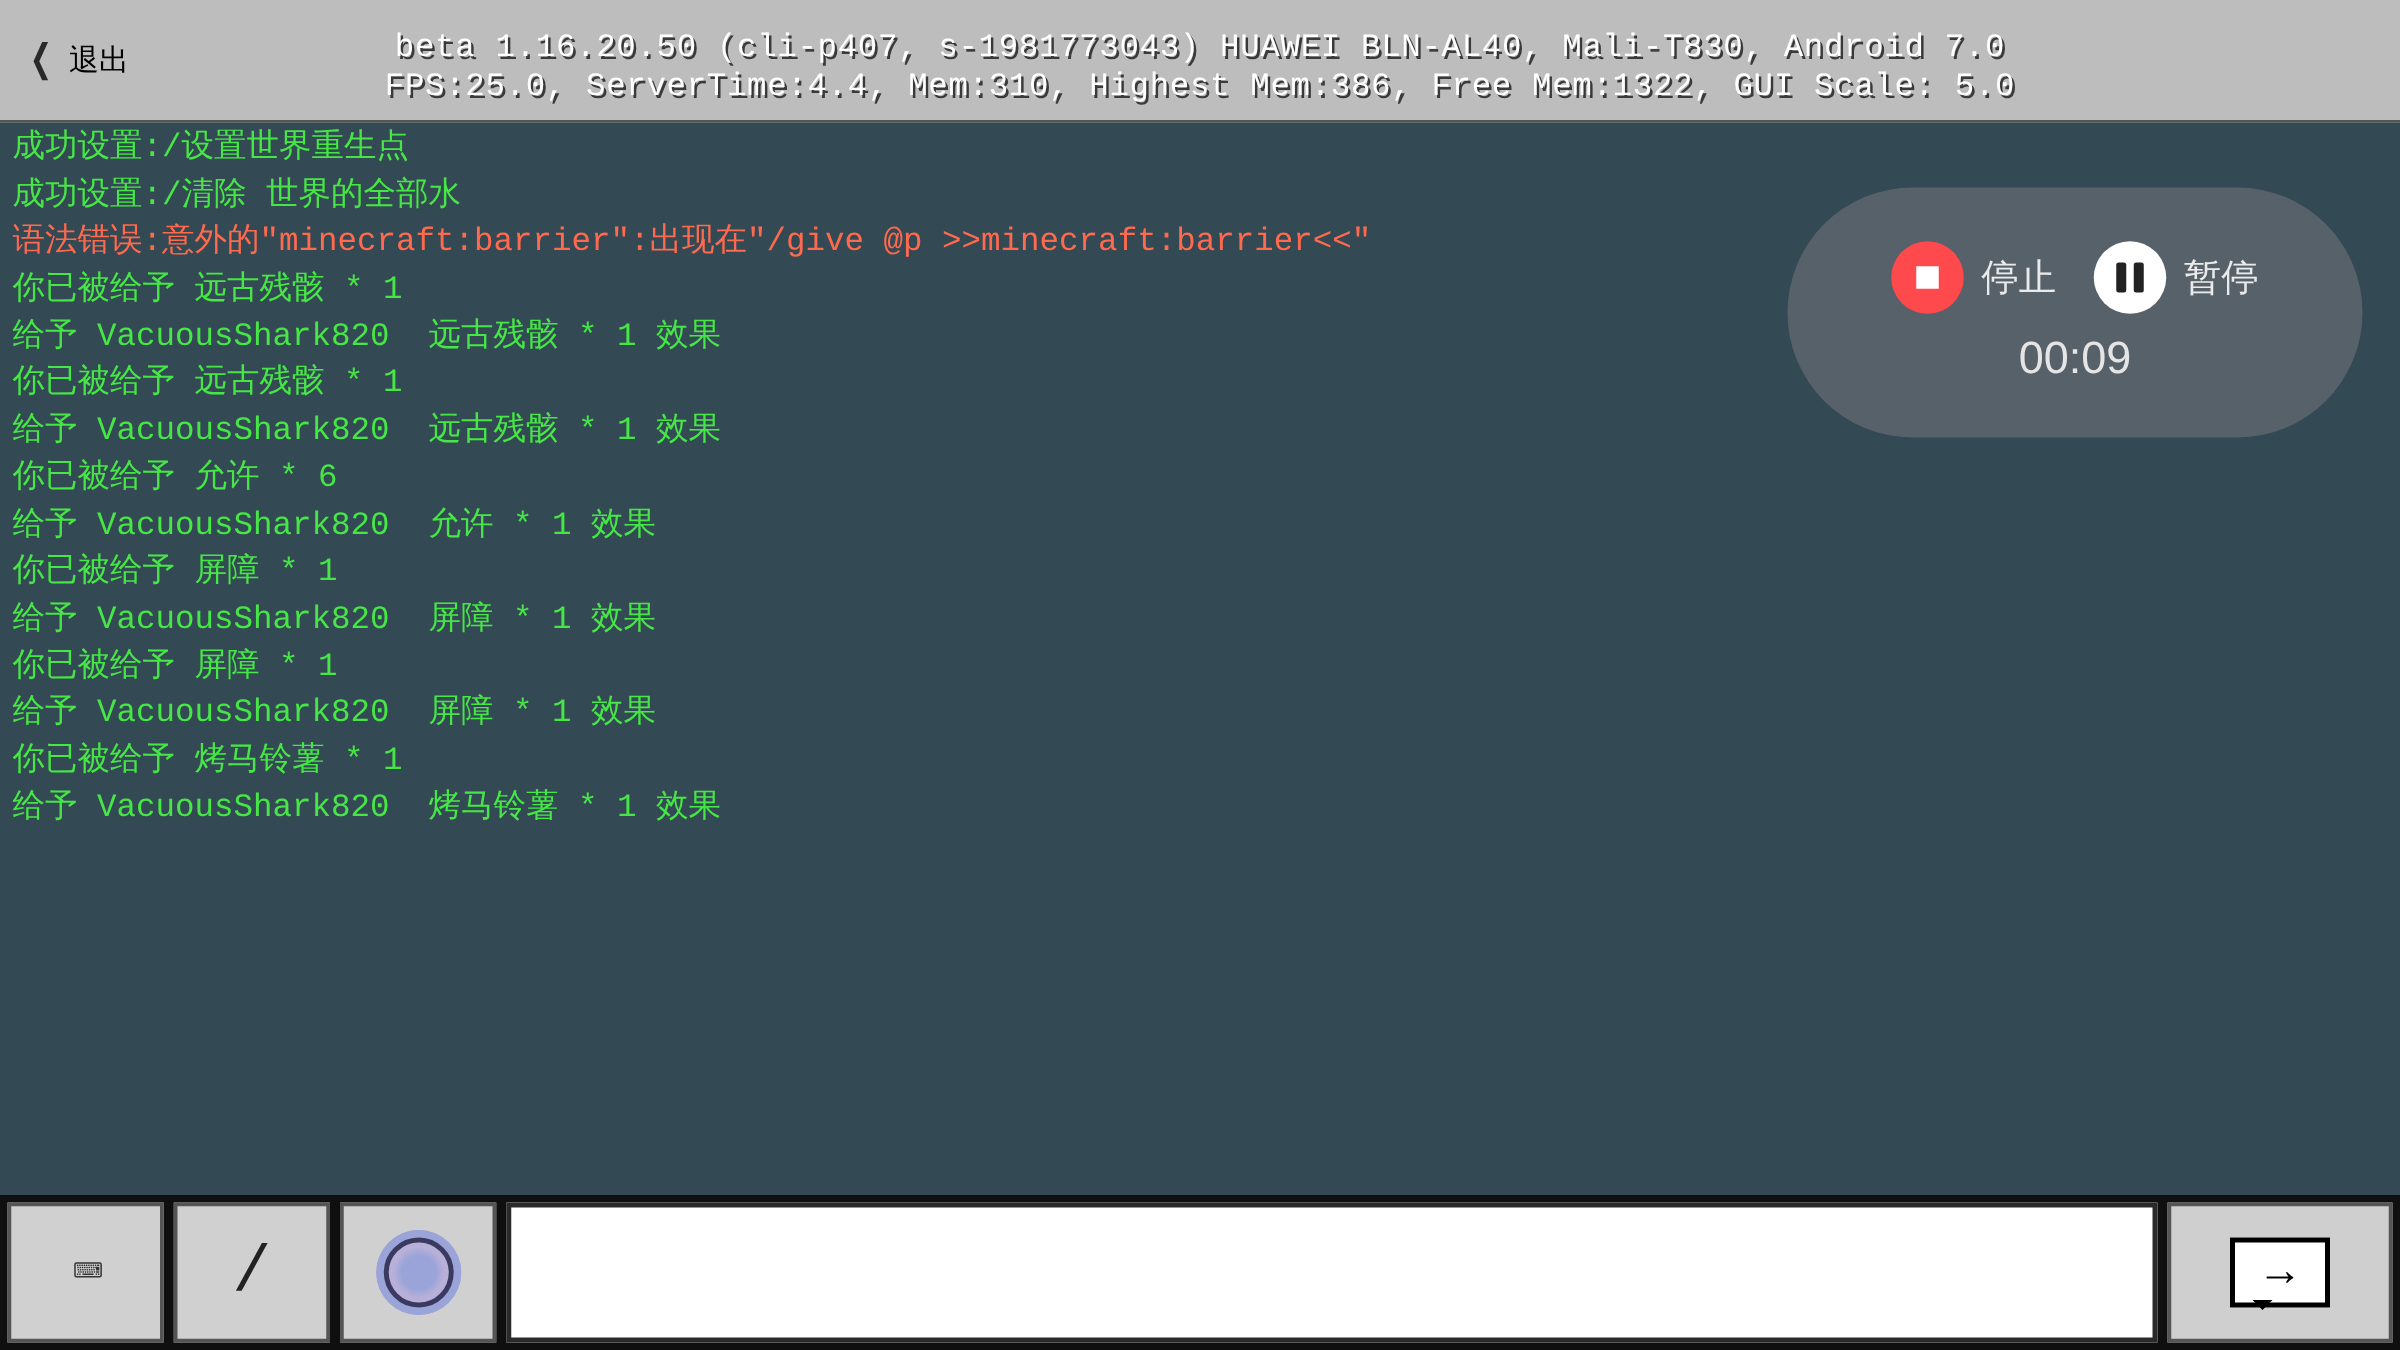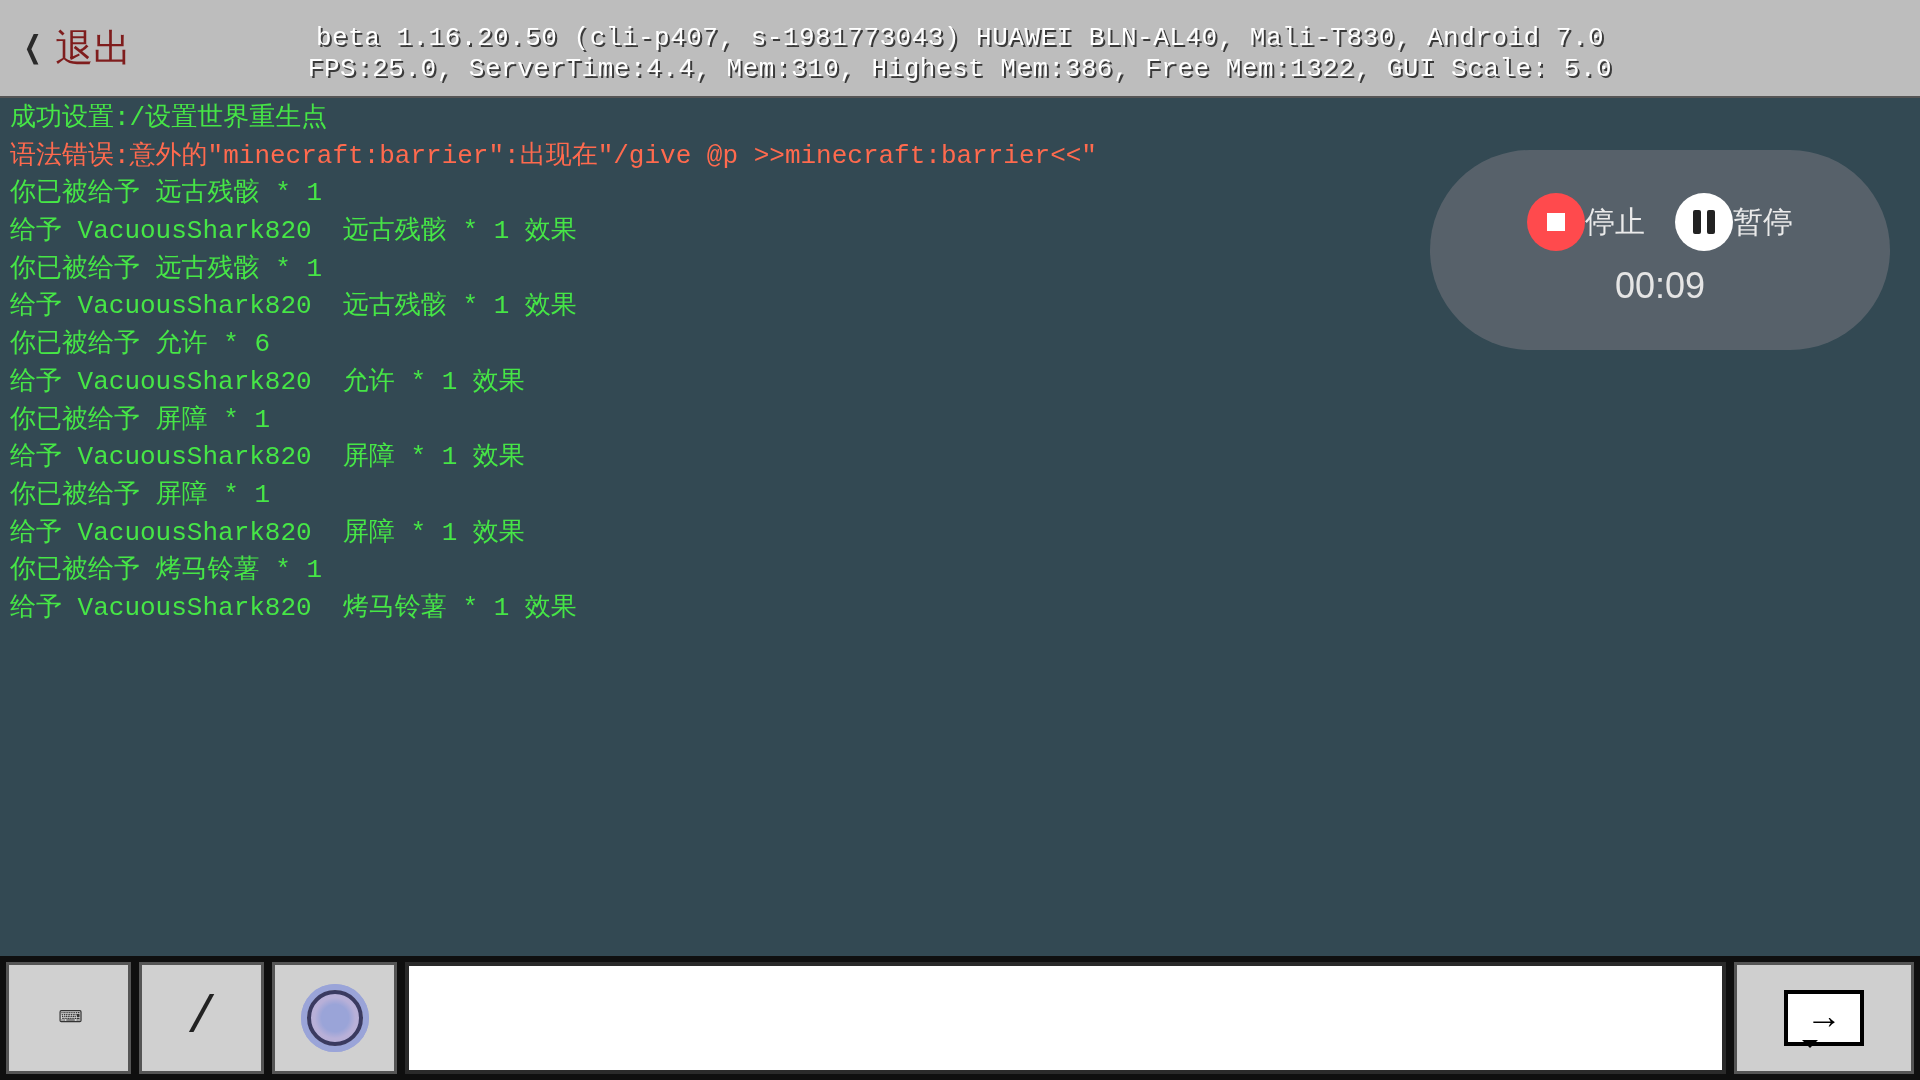--- a/index.html
+++ b/index.html
@@ -15,21 +15,21 @@
     border-bottom: 2px solid #555;
   }
   .exit-btn {
     display: flex; align-items: center; gap: 10px;
     padding-left: 20px; cursor: pointer;
   }
   .exit-btn .chev {
     font-size: 42px; color: #2a2a2a; transform: scaleX(0.7);
   }
   .exit-btn .lbl {
-    font-size: 38px; color: #7f1d1d;
+    font-size: 24px; color: #000000;
   }
   .debug-lines {
     position: absolute; top: 4px; left: 0; right: 0;
     text-align: center; color: #fff; font-size: 26px;
     font-family: "Courier New", monospace; line-height: 1.2;
     text-shadow: 2px 2px 0 #3a3a3a;
     letter-spacing: 0.5px;
     pointer-events: none;
     margin-top: 19px;
   }
@@ -91,21 +91,21 @@
 
   
   .rec-pill {
     position: absolute; top: 150px; right: 30px;
     width: 460px; height: 200px; border-radius: 110px;
     background: rgba(90,100,108,0.92);
     display: flex; flex-direction: column; align-items:center; justify-content:center;
     gap: 14px;
   }
   .rec-row { display:flex; align-items:center; justify-content:center; gap: 30px; }
-  .rec-btn { display:flex; align-items:center; color:#eaeaea; font-size:30px; font-family: sans-serif; }
+  .rec-btn { display:flex; align-items:center; gap:14px; color:#eaeaea; font-size:30px; font-family: sans-serif; }
   .circ {
     width: 58px; height:58px; border-radius:50%; display:flex; align-items:center; justify-content:center;
   }
   .circ.red { background:#ff4a4d; }
   .circ.white { background:#fff; }
   .stop-sq { width:18px; height:18px; background:#fff; }
   .pause-bars { display:flex; gap:6px; }
   .pause-bars div { width:8px; height:24px; background:#222; border-radius:2px; }
   .rec-time { color:#e5e5e5; font-size:36px; font-family: sans-serif; }
 </style>
@@ -118,20 +118,21 @@
     <span class="lbl">退出</span>
   </div>
   <div class="debug-lines">
     <div>beta 1.16.20.50 (cli-p407, s-1981773043) HUAWEI BLN-AL40, Mali-T830, Android 7.0</div>
     <div>FPS:25.0, ServerTime:4.4, Mem:310, Highest Mem:386, Free Mem:1322, GUI Scale: 5.0</div>
   </div>
 </div>
 
 <div class="chat-area" id="chat-area">
     <div class="chat-line c-green">成功设置:/设置世界重生点</div>
+    <div class="chat-line c-green">成功设置:/清除 世界的全部水</div>
     <div class="chat-line c-red">语法错误:意外的"minecraft:barrier":出现在"/give @p &gt;&gt;minecraft:barrier&lt;&lt;"</div>
     <div class="chat-line c-green">你已被给予 远古残骸 * 1</div>
     <div class="chat-line c-green">给予 VacuousShark820  远古残骸 * 1 效果</div>
     <div class="chat-line c-green">你已被给予 远古残骸 * 1</div>
     <div class="chat-line c-green">给予 VacuousShark820  远古残骸 * 1 效果</div>
     <div class="chat-line c-green">你已被给予 允许 * 6</div>
     <div class="chat-line c-green">给予 VacuousShark820  允许 * 1 效果</div>
     <div class="chat-line c-green">你已被给予 屏障 * 1</div>
     <div class="chat-line c-green">给予 VacuousShark820  屏障 * 1 效果</div>
     <div class="chat-line c-green">你已被给予 屏障 * 1</div>

